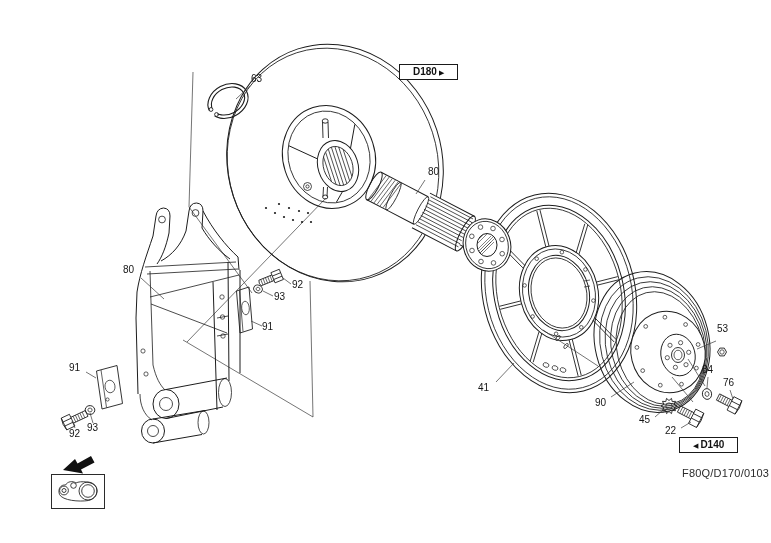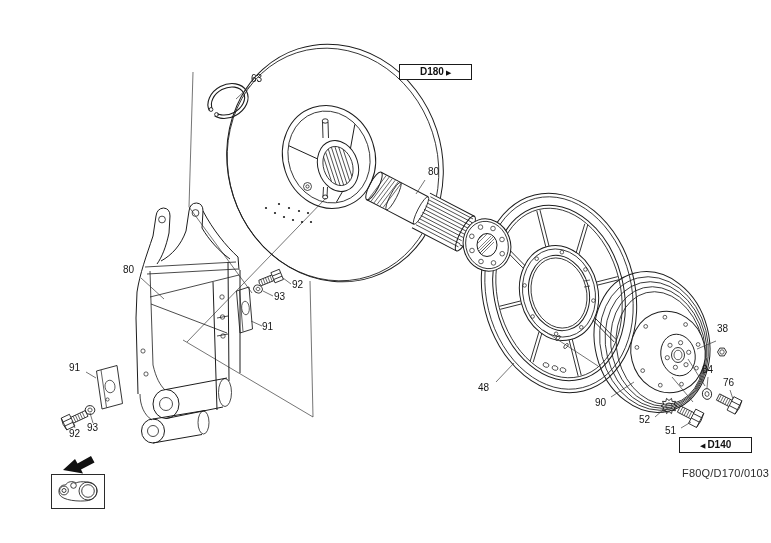--- a/index.html
+++ b/index.html
@@ -1,21 +1,21 @@
 <!DOCTYPE html>
 <html><head>
 <meta charset="utf-8">
 <style>
   html,body{margin:0;padding:0;background:#fff;}
   .stage{position:relative;width:771px;height:543px;background:#ffffff;overflow:hidden;
          font-family:"Liberation Sans","DejaVu Sans",sans-serif;}
   .stage svg.art{position:absolute;left:0;top:0;}
   .callout{position:absolute;font-size:10px;color:#141414;line-height:1;cursor:default;}
   .ref-box{position:absolute;display:flex;align-items:center;gap:2px;
-           border:1.4px solid #1a1a1a;background:#fff;padding:1px 20px;
+           border:1.4px solid #1a1a1a;background:#fff;padding:1px 13px;
            font-size:10px;font-weight:700;color:#111;line-height:1.2;}
   .tri{font-size:7px;line-height:1;color:#111;}
   .fig-code{position:absolute;left:682px;top:467px;font-size:11px;color:#2b2b2b;letter-spacing:.2px;}
   .inset{position:absolute;left:51px;top:474px;width:52px;height:33px;
          border:1.4px solid #2b2b2b;background:#fff;}
 </style>
 </head>
 <body>
 
 <div class="stage">
@@ -336,25 +336,25 @@
 
 <div class="callout" style="left:251px;top:74px">63</div>
 <div class="callout" style="left:428px;top:167px">80</div>
 <div class="callout" style="left:123px;top:265px">80</div>
 <div class="callout" style="left:292px;top:280px">92</div>
 <div class="callout" style="left:274px;top:292px">93</div>
 <div class="callout" style="left:262px;top:322px">91</div>
 <div class="callout" style="left:69px;top:363px">91</div>
 <div class="callout" style="left:69px;top:429px">92</div>
 <div class="callout" style="left:87px;top:423px">93</div>
-<div class="callout" style="left:478px;top:383px">48</div>
+<div class="callout" style="left:478px;top:383px">41</div>
 <div class="callout" style="left:595px;top:398px">90</div>
-<div class="callout" style="left:639px;top:415px">52</div>
-<div class="callout" style="left:665px;top:426px">51</div>
-<div class="callout" style="left:717px;top:324px">38</div>
+<div class="callout" style="left:639px;top:415px">45</div>
+<div class="callout" style="left:665px;top:426px">22</div>
+<div class="callout" style="left:717px;top:324px">53</div>
 <div class="callout" style="left:702px;top:365px">84</div>
 <div class="callout" style="left:723px;top:378px">76</div>
 
 <div class="ref-box" style="left:399px;top:64px">
   <span>D180</span>
   <span class="tri">▶</span>
 </div>
 <div class="ref-box" style="left:679px;top:437px">
   <span class="tri">◀</span>
   <span>D140</span>

